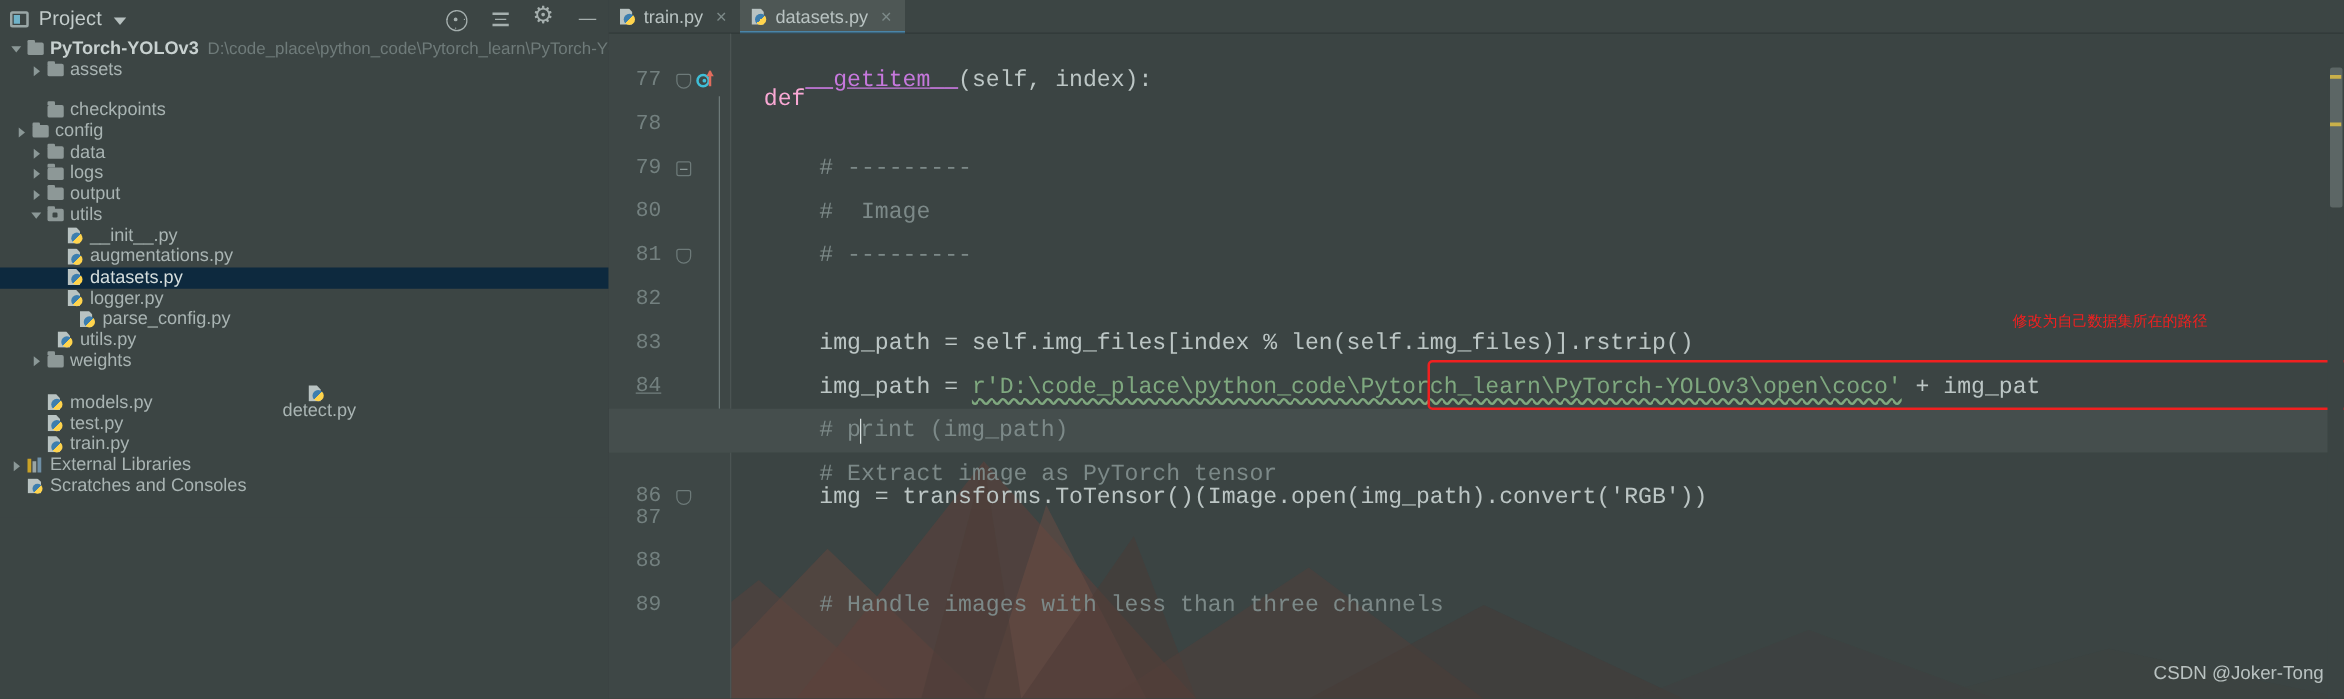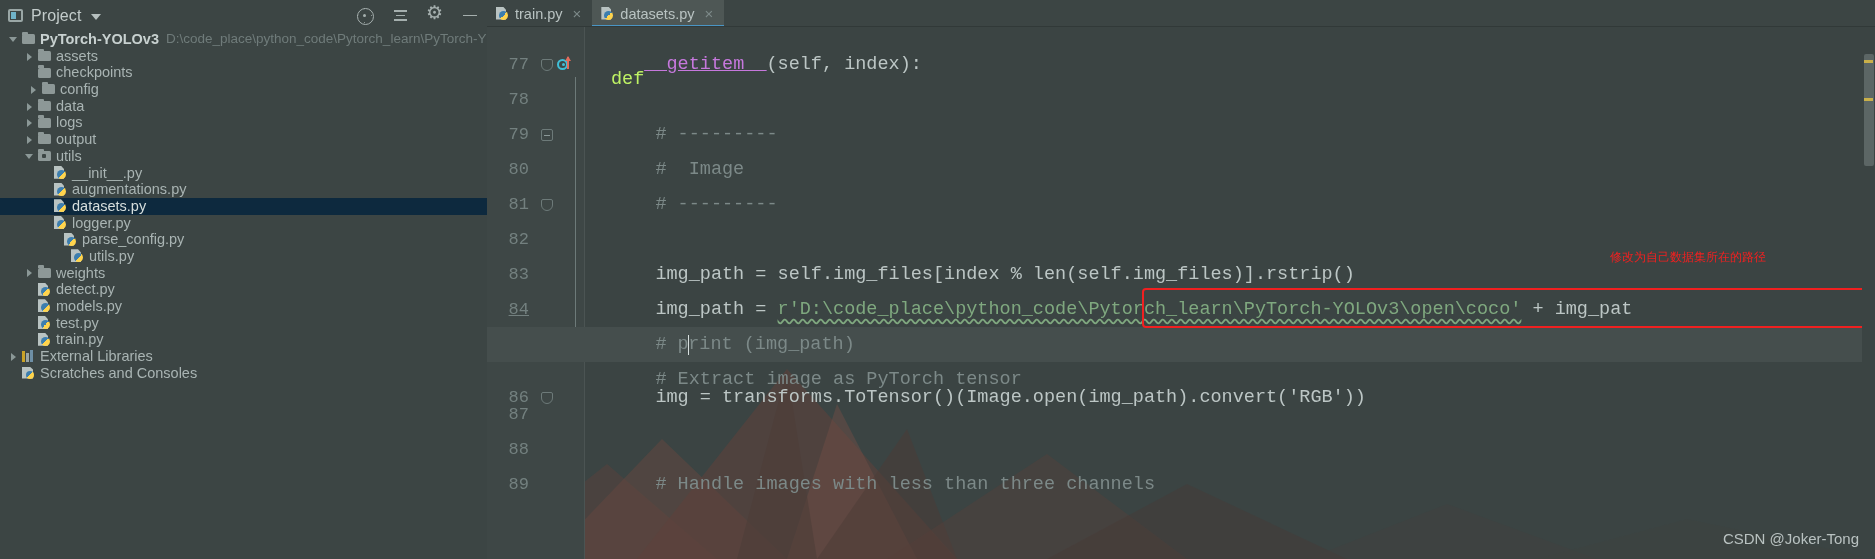--- a/index.html
+++ b/index.html
@@ -146,21 +146,21 @@
   .bp-run .circ::after{content:"";position:absolute;left:2.5px;top:2.5px;width:3px;height:3px;border-radius:50%;background:#3fbfd8;}
   .bp-run .uparrow{position:absolute;left:10px;top:0;width:2px;height:12px;background:#e06c5d;}
   .bp-run .uparrow::before{content:"";position:absolute;left:-2.5px;top:-1px;border-bottom:5px solid #e06c5d;border-left:3.5px solid transparent;border-right:3.5px solid transparent;}
 
   .code-row{
     position:absolute; left:98px; height:35px; display:flex; align-items:center;
     font-family:"Liberation Mono", monospace; font-size:18.5px; white-space:pre;
     padding-left:26px; color:#bcc6c5;
   }
   .code-row.cur{ left:0; width:100%; background:#454e4d; padding-left:124px; }
-  .kw{color:#bef264;margin-top:30px;} .fn{color:#c678dd;} .pn{color:#bcc6c5;} .cm{color:#7c8988;} .str{color:#7fa87f;}
+  .kw{color:#f9a8d4;margin-top:30px;} .fn{color:#c678dd;} .pn{color:#bcc6c5;} .cm{color:#7c8988;} .str{color:#7fa87f;}
   .underline-wavy{ text-decoration: underline wavy #7fa87f; text-underline-offset:4px; }
   .cursor{display:inline-block;width:1.5px;height:20px;background:#d8e0df;vertical-align:-4px;margin:0 -1px;}
 
   
   #red-box{
     position:absolute; border:2.5px solid #f02020; border-radius:4px;
     pointer-events:none;
   }
   #cn-note{
     position:absolute; color:#f02020; font-size:12px; white-space:nowrap;
@@ -208,26 +208,26 @@
         <span class="folder-ic"></span>
         <span class="row-label bold">PyTorch-YOLOv3</span>
         <span class="row-path">D:\code_place\python_code\Pytorch_learn\PyTorch-YOLOv</span>
       </div>
       <div id="tree-items">
           <div class="row" style="padding-left: 24px;">
             <span class="twisty closed"></span>
             <span class="folder-ic"></span>
             <span class="row-label">assets</span>
           </div>
-          <div class="row" style="padding-left: 24px;">
+          <div class="row" style="padding-left: 24px; margin-top: 16px;">
             <span class="twisty"></span>
             <span class="folder-ic"></span>
             <span class="row-label">checkpoints</span>
           </div>
-          <div class="row" style="padding-left: 28px;">
+          <div class="row" style="padding-left: 12px;">
             <span class="twisty closed"></span>
             <span class="folder-ic"></span>
             <span class="row-label">config</span>
           </div>
           <div class="row" style="padding-left: 24px;">
             <span class="twisty closed"></span>
             <span class="folder-ic"></span>
             <span class="row-label">data</span>
           </div>
           <div class="row" style="padding-left: 24px;">
@@ -263,31 +263,31 @@
           <div class="row" style="padding-left: 40px;">
             <span class="twisty"></span>
             <span class="py-ic"></span>
             <span class="row-label">logger.py</span>
           </div>
           <div class="row" style="padding-left: 50px;">
             <span class="twisty"></span>
             <span class="py-ic"></span>
             <span class="row-label">parse_config.py</span>
           </div>
-          <div class="row" style="padding-left: 57px;">
+          <div class="row" style="padding-left: 32px;">
             <span class="twisty"></span>
             <span class="py-ic"></span>
             <span class="row-label">utils.py</span>
           </div>
           <div class="row" style="padding-left: 24px;">
             <span class="twisty closed"></span>
             <span class="folder-ic"></span>
             <span class="row-label">weights</span>
           </div>
-          <div class="row" style="padding-left: 24px;">
+          <div class="row" style="padding-left: 24px; flex-direction: column;">
             <span class="twisty"></span>
             <span class="py-ic"></span>
             <span class="row-label">detect.py</span>
           </div>
           <div class="row" style="padding-left: 24px;">
             <span class="twisty"></span>
             <span class="py-ic"></span>
             <span class="row-label">models.py</span>
           </div>
           <div class="row" style="padding-left: 24px;">

